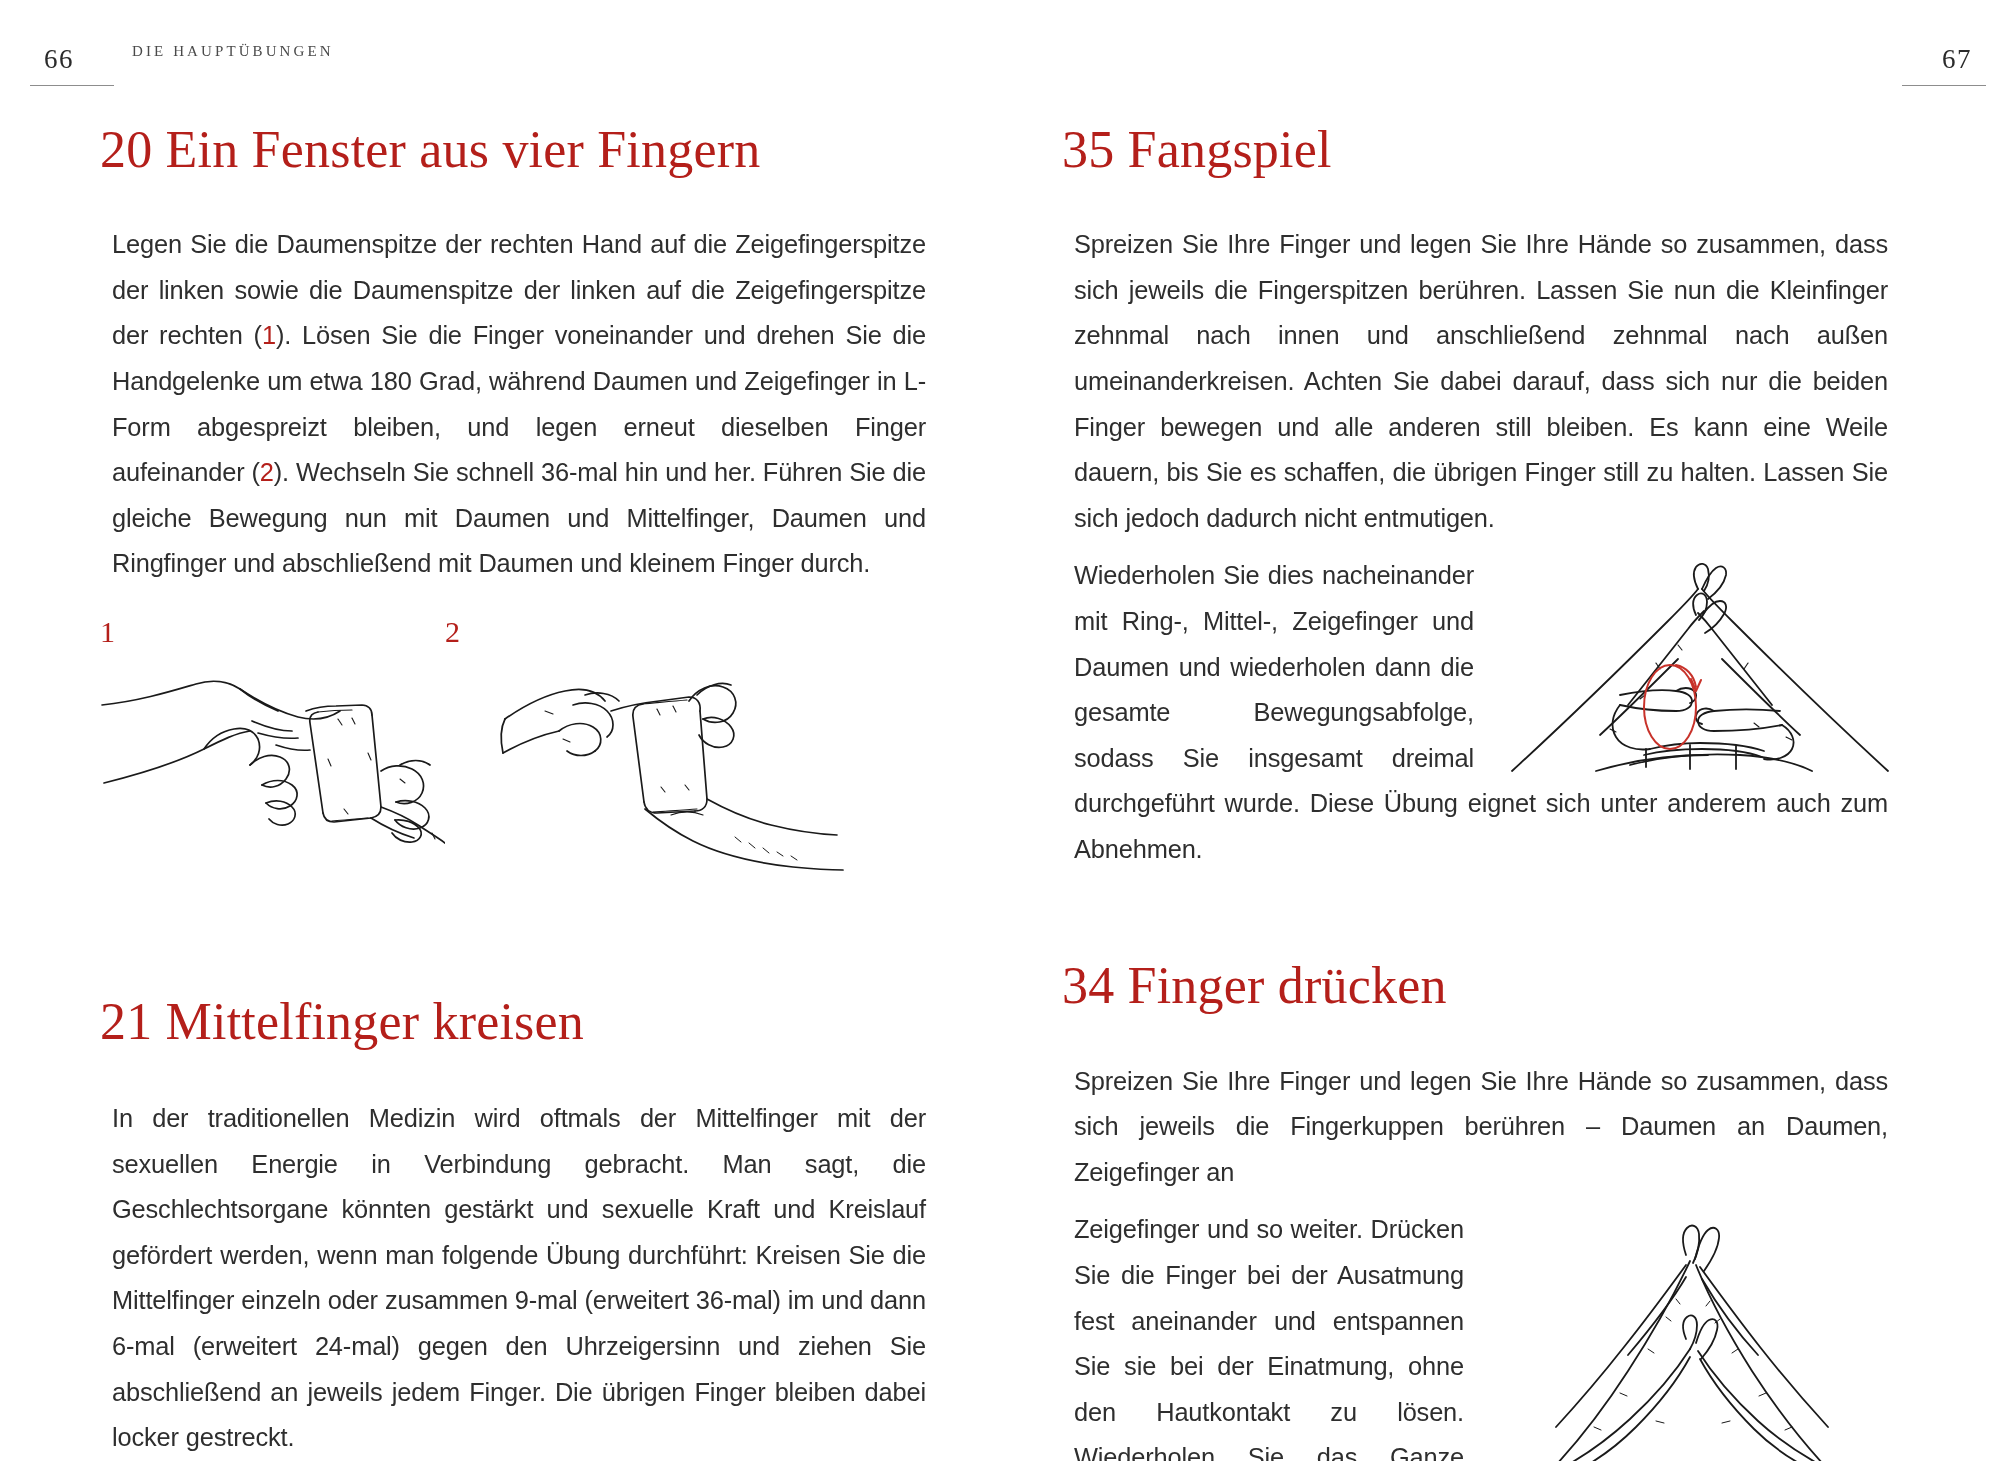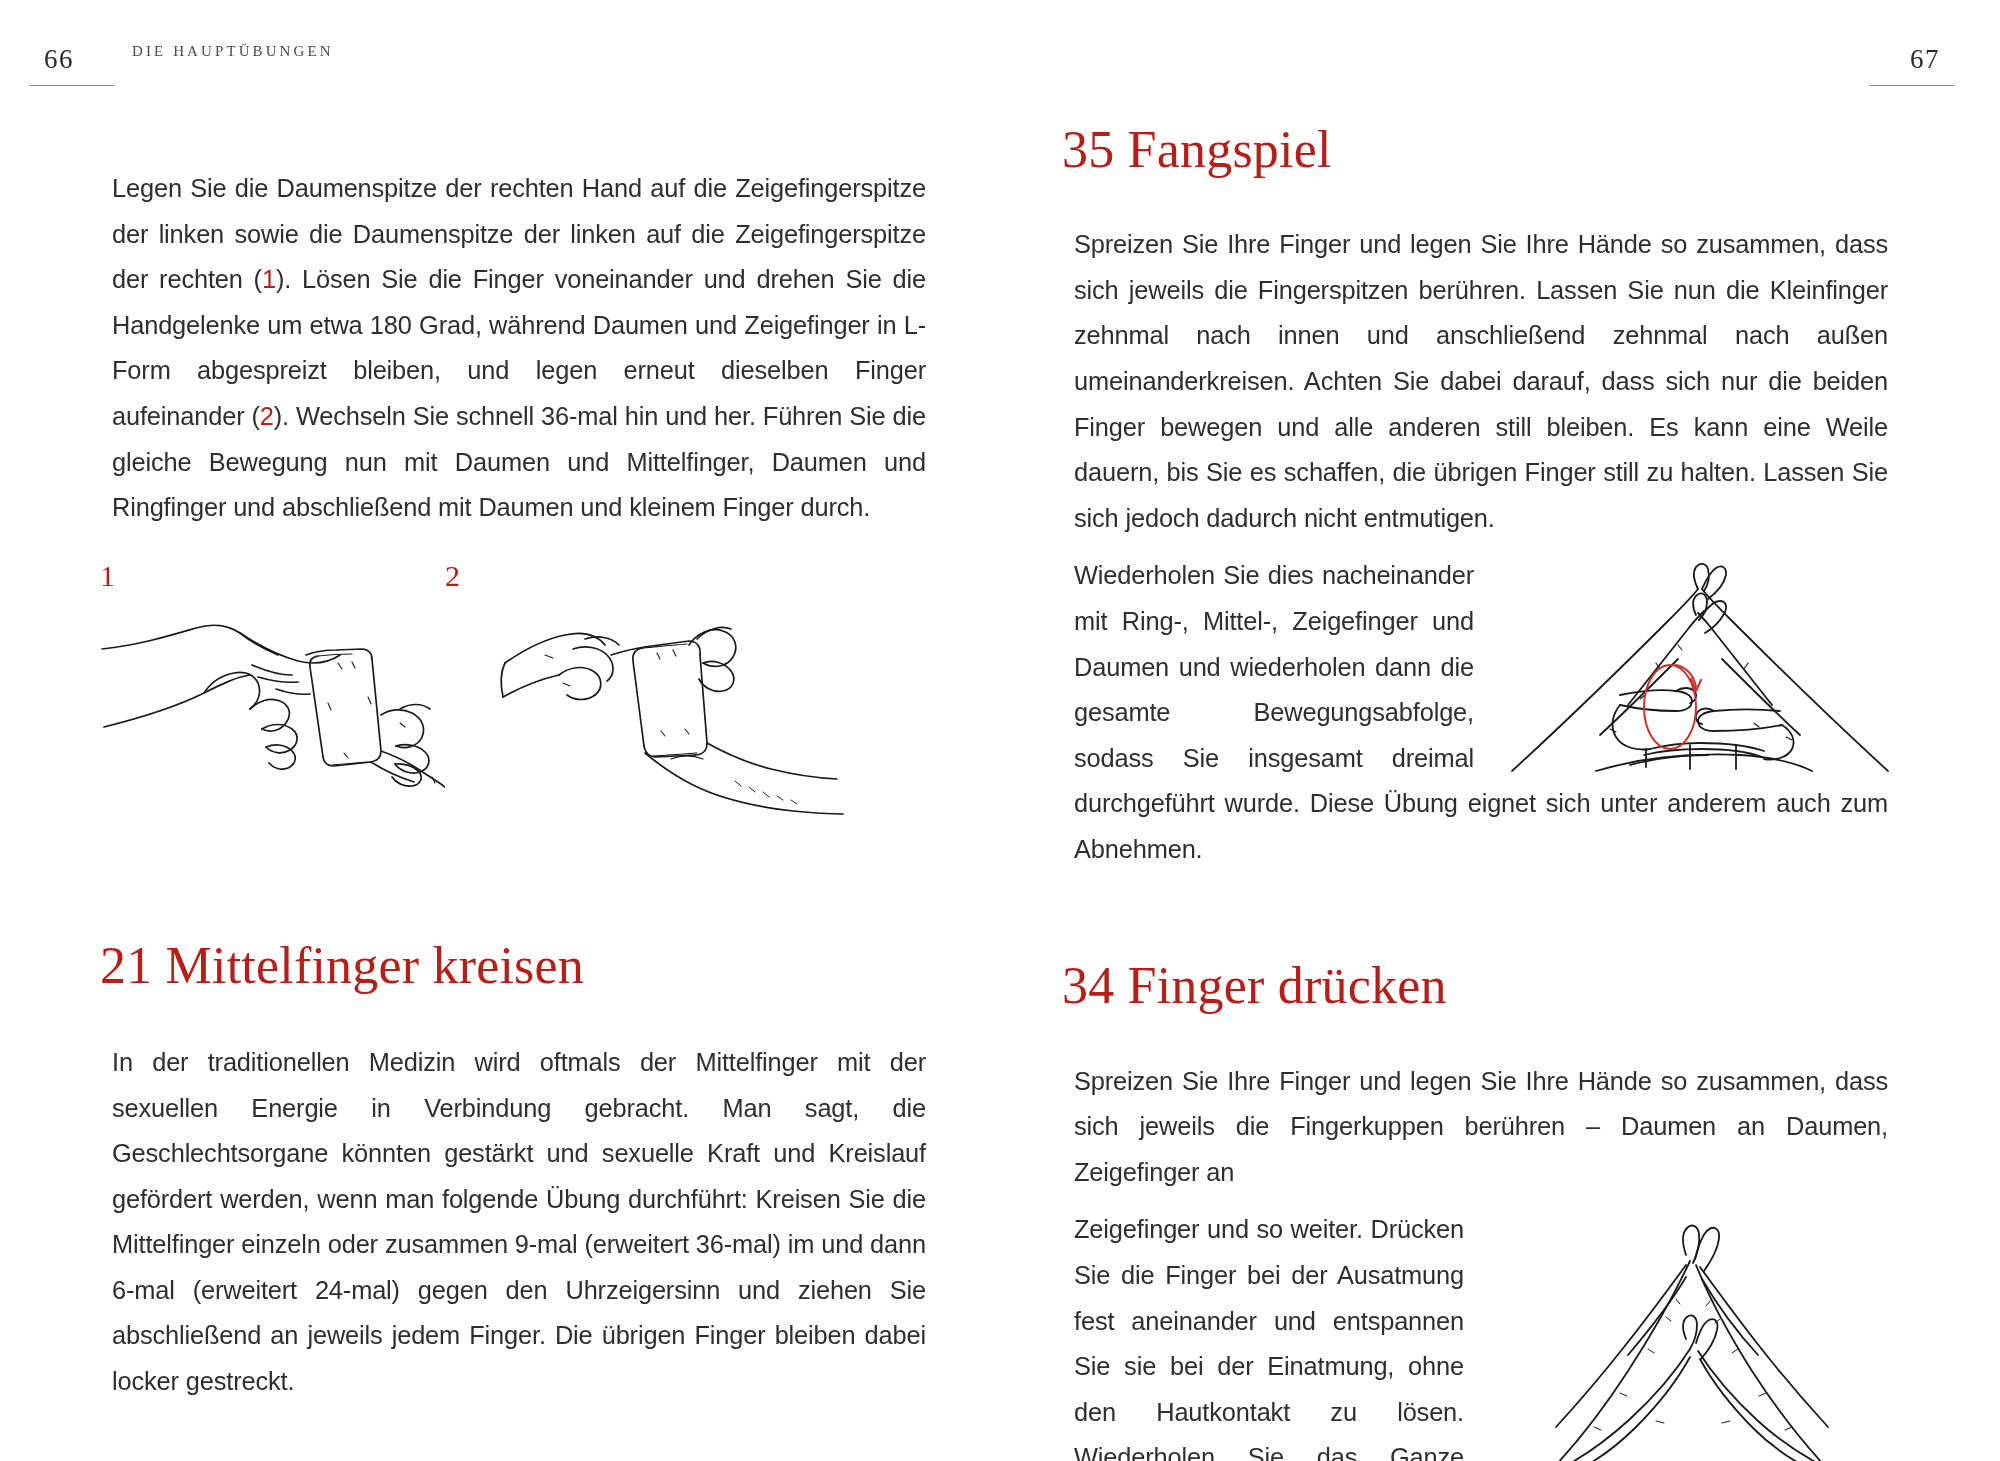--- a/index.html
+++ b/index.html
@@ -21,21 +21,21 @@
 
   
   .runhead {
     position: absolute;
     top: 44px;
     display: flex;
     align-items: flex-start;
     white-space: nowrap;
   }
   .runhead-left  { left: 30px; }
-  .runhead-right { right: 46px; flex-direction: row-reverse; }
+  .runhead-right { right: 14px; flex-direction: row-reverse; }
 
   .folio {
     font-family: "Liberation Serif", serif;
     font-size: 27px;
     color: #2b2b2b;
     letter-spacing: 1.5px;
     padding-bottom: 10px;
     border-bottom: 1.6px solid #8d8d8d;
   }
   .runhead-left .folio  { padding-left: 14px; padding-right: 40px; }
@@ -127,20 +127,21 @@
     <span class="runhead-title">DIE HAUPTÜBUNGEN</span>
   </div>
 
   <div class="runhead runhead-right">
     <span class="folio">67</span>
   </div>
 
   <div class="col col-left">
 
     <section>
+      <h2 class="ex-heading">20 Ein Fenster aus vier Fingern</h2>
 
       <p class="body" style="margin-top:44px;"><span>Legen Sie die Daumenspitze der rechten Hand auf die Zeigefingerspitze der linken sowie die Daumenspitze der linken auf die Zeigefingerspitze der rechten (</span><span class="ref">1</span><span>). Lösen Sie die Finger voneinander und drehen Sie die Handgelenke um etwa 180 Grad, während Daumen und Zeigefinger in L-Form abgespreizt bleiben, und legen erneut dieselben Finger aufeinander (</span><span class="ref">2</span><span>). Wechseln Sie schnell 36-mal hin und her. Führen Sie die gleiche Bewegung nun mit Daumen und Mittelfinger, Daumen und Ringfinger und abschließend mit Daumen und kleinem Finger durch.</span></p>
 
       <div class="fig-label-row">
         <span class="fignum" style="width:345px;">1</span>
         <span class="fignum">2</span>
       </div>
 
       <div class="fig-row" style="margin-top:14px;">
 

